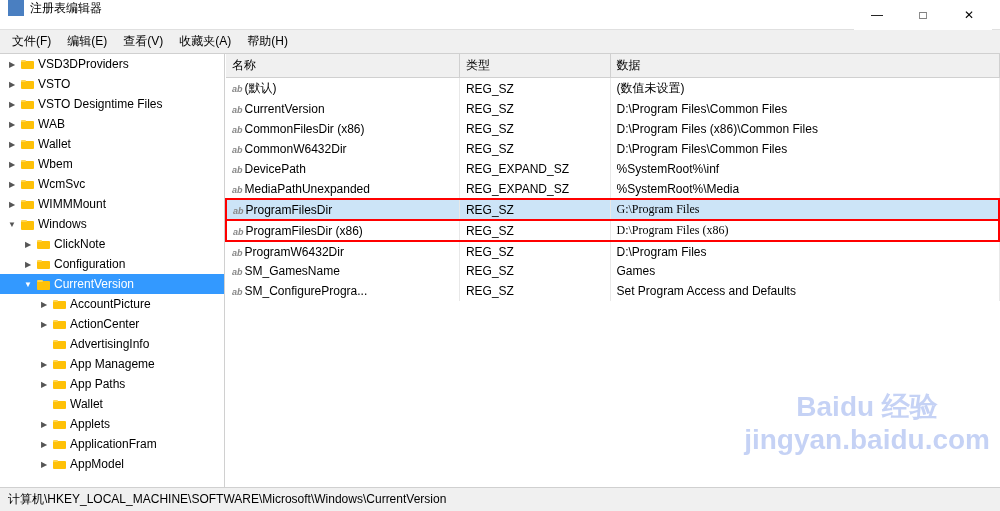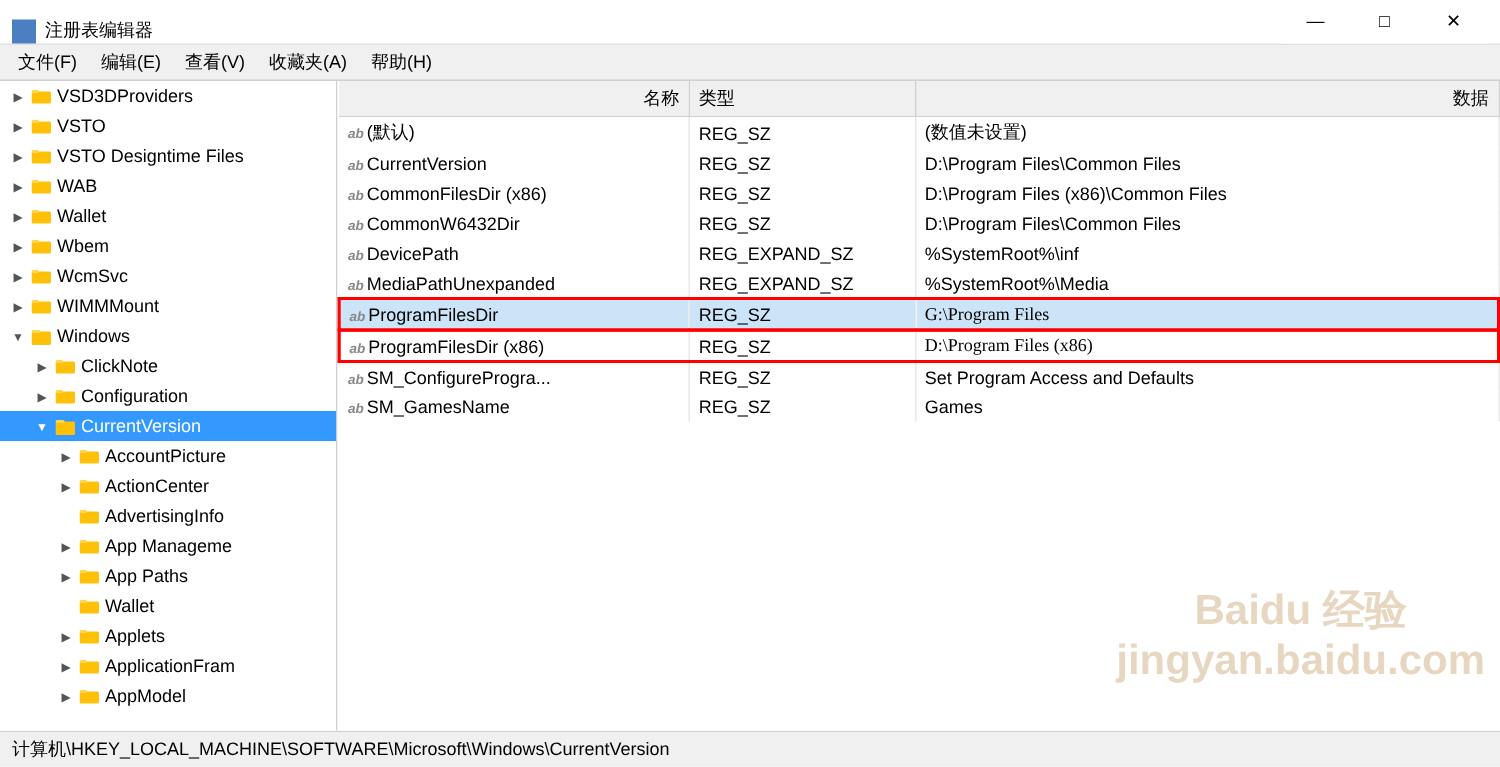--- a/index.html
+++ b/index.html
@@ -10,21 +10,21 @@
       width: 1000px;
       height: 511px;
       overflow: hidden;
       user-select: none;
     }
 
     
     .title-bar {
       background: #fff;
       display: flex;
-      align-items: flex-end;
+      align-items: flex-start;
       height: 30px;
       padding: 0 8px;
       border-bottom: 1px solid #e0e0e0;
     }
     .title-bar-icon {
       width: 16px;
       height: 16px;
       margin-right: 6px;
       background: #4a7fc1;
       display: inline-block;
@@ -193,21 +193,21 @@
     ::-webkit-scrollbar-thumb { background: #c0c0c0; border: 2px solid #f0f0f0; }
 
     
     .watermark {
       position: absolute;
       bottom: 30px;
       right: 10px;
       opacity: 0.25;
       font-size: 28px;
       font-weight: bold;
-      color: #a16207;
+      color: #1d4ed8;
       pointer-events: none;
       line-height: 1.2;
       text-align: center;
     }
   </style>
 </head>
 <body>
 
 <div class="title-bar">
   <span class="title-bar-icon">
@@ -446,23 +446,23 @@
           </svg>
         </span>
         <span class="node-label">AppModel</span>
       </div>
     </div>
 
   <div class="content-panel">
     <table class="reg-table">
       <thead>
         <tr>
-        <th style="width: 180px; text-align: right;">名称</th>
+        <th style="width: 180px;">名称</th>
             <th style="width: 110px;">类型</th>
-            <th style="width: 300px; text-align: right;">数据</th>
+            <th style="width: 300px;">数据</th>
           </tr>
       </thead>
       <tbody id="reg-tbody">
       <tr>
             <td><span class="val-icon" style="font-size: 9px; color: rgb(136, 136, 136);">ab</span><span>(默认)</span></td>
             <td>REG_SZ</td>
             <td>(数值未设置)</td>
           </tr>
           <tr>
             <td><span class="val-icon" style="font-size: 9px; color: rgb(136, 136, 136);">ab</span><span>CurrentVersion</span></td>
@@ -493,28 +493,33 @@
             <td><span class="val-icon" style="font-size: 9px; color: rgb(136, 136, 136);">ab</span><span>ProgramFilesDir</span></td>
             <td>REG_SZ</td>
             <td>G:\Program Files</td>
           </tr>
           <tr class="row-outlined-red" style="outline: red solid 2px; outline-offset: -1px; position: relative;">
             <td><span class="val-icon" style="font-size: 9px; color: rgb(136, 136, 136);">ab</span><span>ProgramFilesDir (x86)</span></td>
             <td>REG_SZ</td>
             <td>D:\Program Files (x86)</td>
           </tr>
           <tr>
+            <td><span class="val-icon" style="font-size: 9px; color: rgb(136, 136, 136);">ab</span><span>ProgramW6432Dir</span></td>
+            <td>REG_SZ</td>
+            <td>D:\Program Files</td>
+          </tr>
+          <tr>
+            <td><span class="val-icon" style="font-size: 9px; color: rgb(136, 136, 136);">ab</span><span>SM_GamesName</span></td>
+            <td>REG_SZ</td>
+            <td>Games</td>
+          </tr>
+          <tr>
             <td><span class="val-icon" style="font-size: 9px; color: rgb(136, 136, 136);">ab</span><span>SM_ConfigureProgra...</span></td>
             <td>REG_SZ</td>
             <td>Set Program Access and Defaults</td>
-          </tr>
-          <tr>
-            <td><span class="val-icon" style="font-size: 9px; color: rgb(136, 136, 136);">ab</span><span>SM_GamesName</span></td>
-            <td>REG_SZ</td>
-            <td>Games</td>
           </tr>
         </tbody>
     </table>
   </div>
 
   <div class="watermark">
     <div>Baidu 经验</div>
     <div>jingyan.baidu.com</div>
   </div>
 </div>

